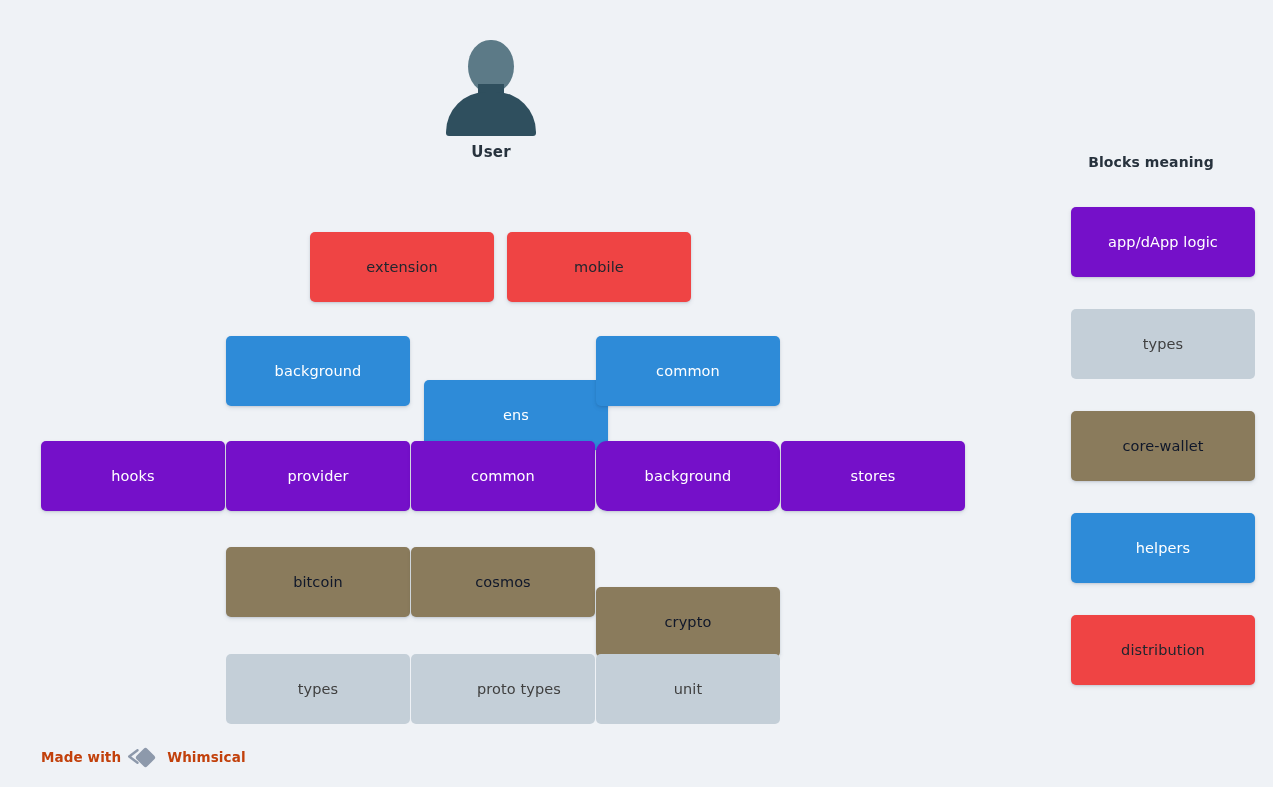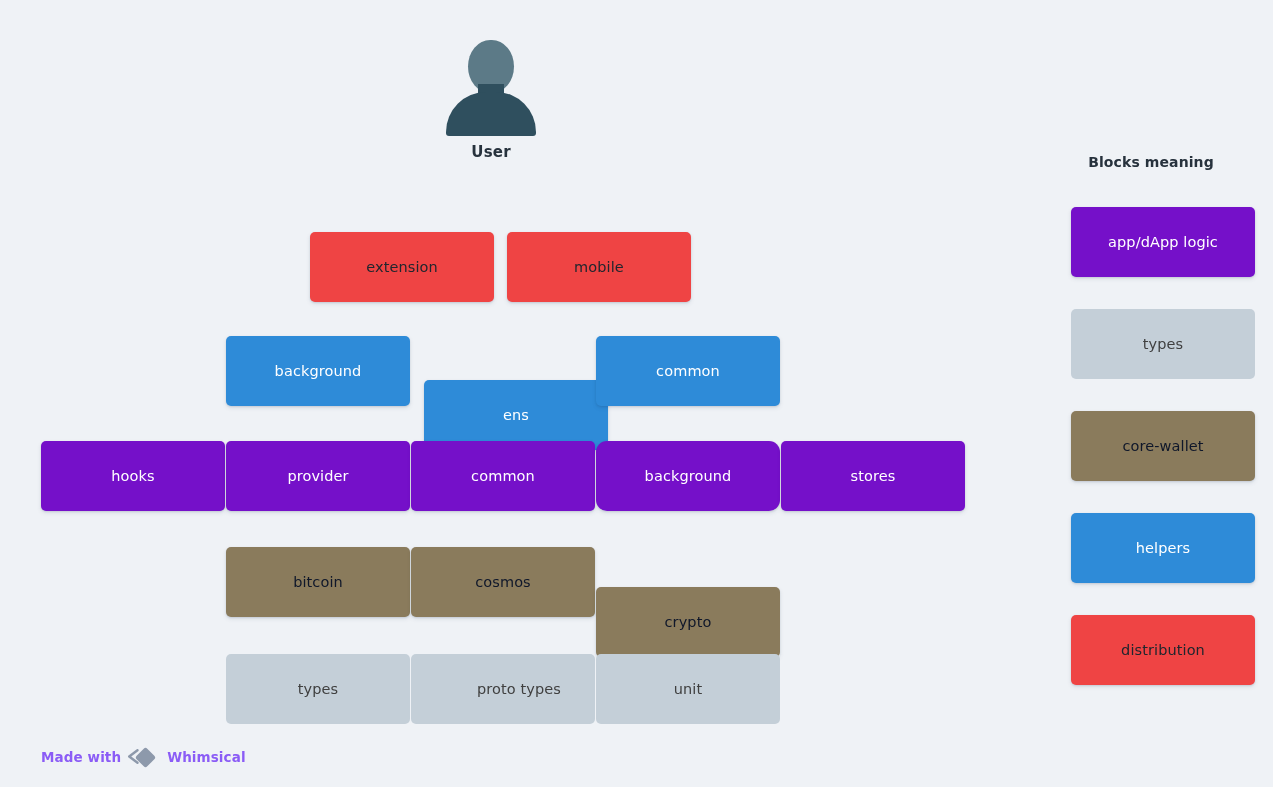--- a/index.html
+++ b/index.html
@@ -118,21 +118,21 @@
   }
 
   
   .footer {
     position: absolute;
     left: 41px;
     top: 746px;
     display: flex;
     align-items: center;
     gap: 0;
-    color: #8b5cf6;
+    color: #c2410c;
     font-size: 13.5px;
     font-weight: bold;
     letter-spacing: 0.1px;
   }
   .footer .wm-logo {
     position: relative;
     width: 36px;
     height: 22px;
     margin: 0 5px;
     display: inline-block;

